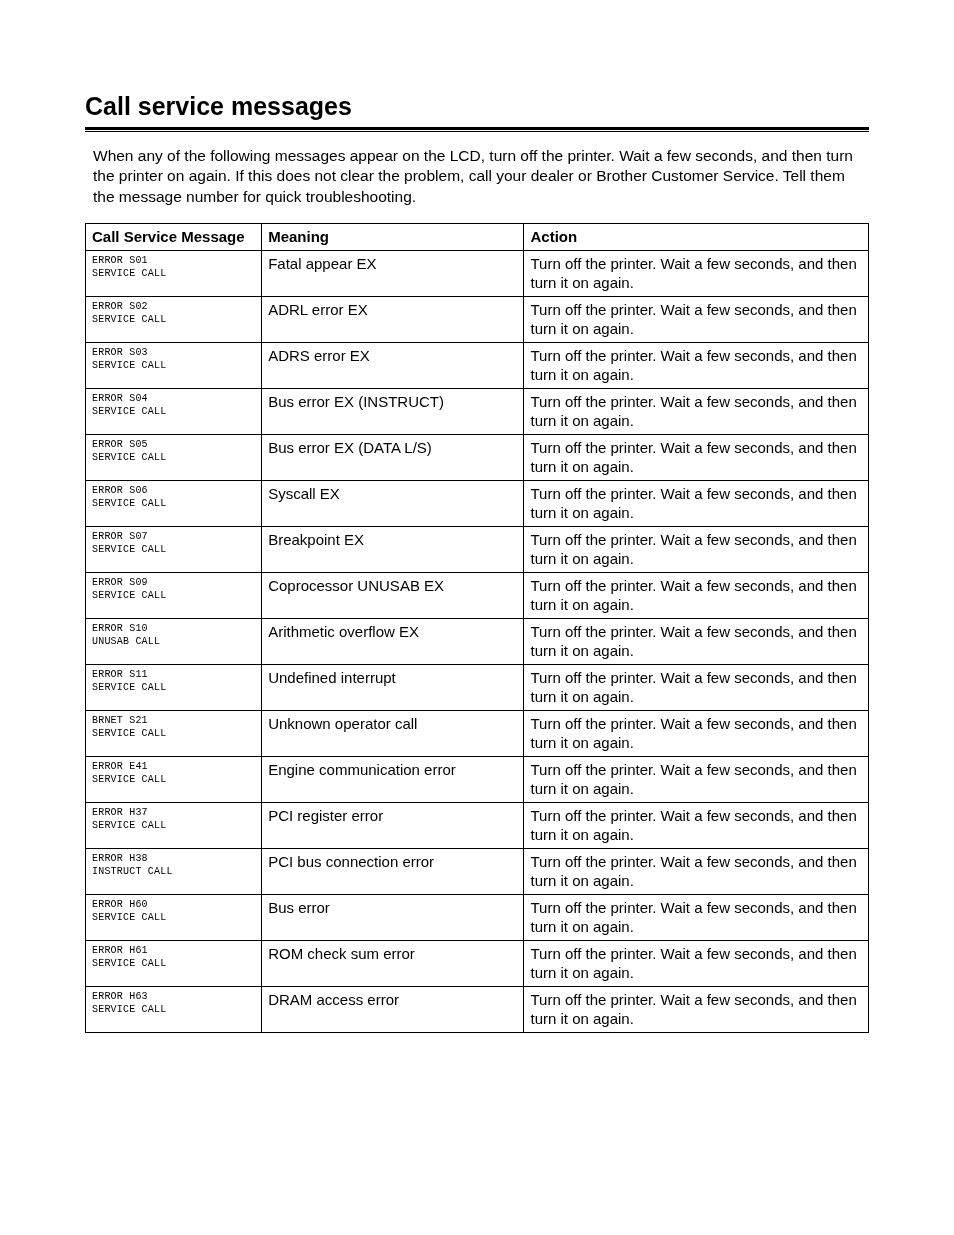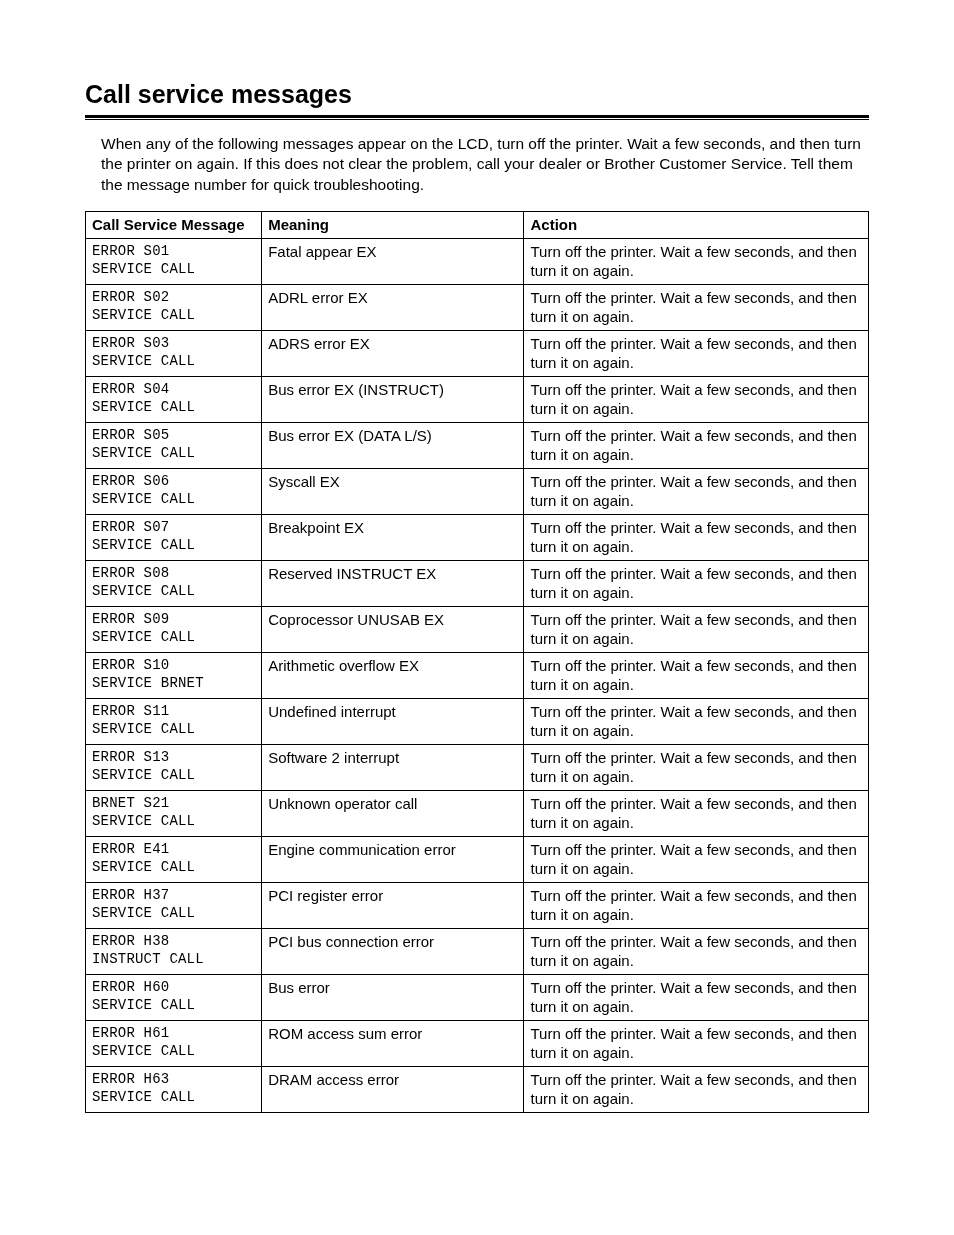--- a/index.html
+++ b/index.html
@@ -6,33 +6,33 @@
     font-family: Arial, Helvetica, sans-serif;
     margin: 0;
     padding: 80px 85px 40px 85px;
     width: 954px;
     box-sizing: border-box;
     color: #000;
   }
   h1 {
     font-size: 25px;
     font-weight: bold;
-    margin: 0 0 4px 0;
+    margin: 12px 0 4px 0;
     padding-bottom: 2px;
   }
   .hr {
     border-top: 3px solid #000;
     border-bottom: 1px solid #000;
     height: 1px;
     margin-bottom: 14px;
   }
   p.intro {
     font-size: 15.5px;
     line-height: 1.32;
-    margin: 0 0 16px 16px;
+    margin: 0 0 16px 8px;
   }
   table {
     border-collapse: collapse;
     width: 100%;
     table-layout: fixed;
     border-radius: 24px;
   }
   th, td {
     border: 1px solid #000;
     text-align: left;
@@ -42,21 +42,21 @@
     line-height: 1.3;
   }
   th {
     font-weight: bold;
   }
   col.c1 { width: 22.5%; }
   col.c2 { width: 33.5%; }
   col.c3 { width: 44%; }
   .mono {
     font-family: "Courier New", Courier, monospace;
-    font-size: 14px;
+    font-size: 10px;
     letter-spacing: 0.2px;
     white-space: pre-line;
   }
 </style>
 </head>
 <body>
 
 <h1>Call service messages</h1>
 <div class="hr"></div>
 
@@ -112,47 +112,35 @@
         <td>Syscall EX</td>
         <td>Turn off the printer. Wait a few seconds, and then turn it on again.</td>
       </tr>
       <tr>
         <td class="mono">ERROR S07
 SERVICE CALL</td>
         <td>Breakpoint EX</td>
         <td>Turn off the printer. Wait a few seconds, and then turn it on again.</td>
       </tr>
       <tr>
-        <td class="mono">ERROR S08
-SERVICE CALL</td>
-        <td>Reserved INSTRUCT EX</td>
-        <td>Turn off the printer. Wait a few seconds, and then turn it on again.</td>
-      </tr>
-      <tr>
         <td class="mono">ERROR S09
 SERVICE CALL</td>
         <td>Coprocessor UNUSAB EX</td>
         <td>Turn off the printer. Wait a few seconds, and then turn it on again.</td>
       </tr>
       <tr>
         <td class="mono">ERROR S10
-SERVICE BRNET</td>
+UNUSAB CALL</td>
         <td>Arithmetic overflow EX</td>
         <td>Turn off the printer. Wait a few seconds, and then turn it on again.</td>
       </tr>
       <tr>
         <td class="mono">ERROR S11
 SERVICE CALL</td>
         <td>Undefined interrupt</td>
-        <td>Turn off the printer. Wait a few seconds, and then turn it on again.</td>
-      </tr>
-      <tr>
-        <td class="mono">ERROR S13
-SERVICE CALL</td>
-        <td>Software 2 interrupt</td>
         <td>Turn off the printer. Wait a few seconds, and then turn it on again.</td>
       </tr>
       <tr>
         <td class="mono">BRNET S21
 SERVICE CALL</td>
         <td>Unknown operator call</td>
         <td>Turn off the printer. Wait a few seconds, and then turn it on again.</td>
       </tr>
       <tr>
         <td class="mono">ERROR E41
@@ -174,21 +162,21 @@
       </tr>
       <tr>
         <td class="mono">ERROR H60
 SERVICE CALL</td>
         <td>Bus error</td>
         <td>Turn off the printer. Wait a few seconds, and then turn it on again.</td>
       </tr>
       <tr>
         <td class="mono">ERROR H61
 SERVICE CALL</td>
-        <td>ROM access sum error</td>
+        <td>ROM check sum error</td>
         <td>Turn off the printer. Wait a few seconds, and then turn it on again.</td>
       </tr>
       <tr>
         <td class="mono">ERROR H63
 SERVICE CALL</td>
         <td>DRAM access error</td>
         <td>Turn off the printer. Wait a few seconds, and then turn it on again.</td>
       </tr>
     </tbody>
 </table>

